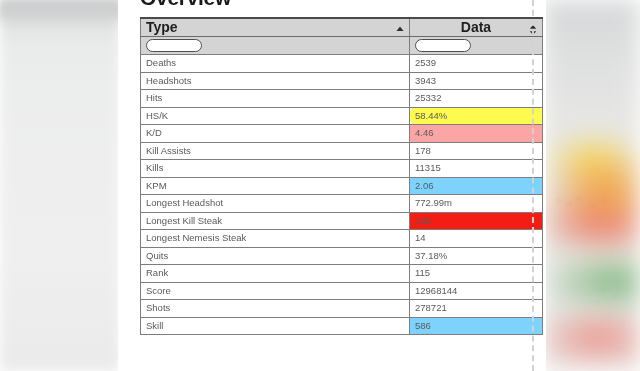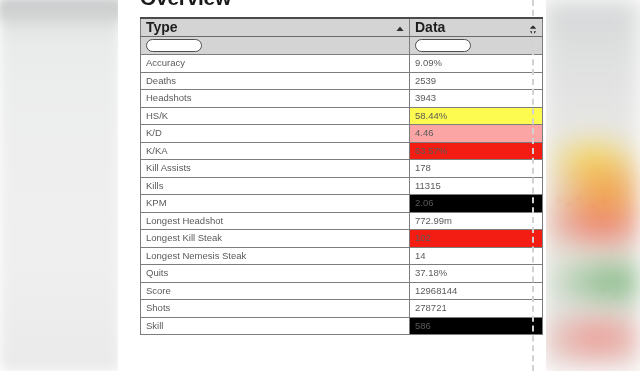--- a/index.html
+++ b/index.html
@@ -134,21 +134,21 @@
     background: #d4d4d4;
     color: #1e1e1e;
     font-weight: bold;
     font-size: 14px;
     border-top: 2px solid #4a4a4a;
     border-bottom: 1px solid #6a6a6a;
     position: relative;
     height: 17px;
   }
   #stats-table th.col-type { width: 258px; }
-  #stats-table th.col-data { width: 122px; }
+  #stats-table th.col-data { width: 122px; text-align: center; }
 
   .sort-icon {
     position: absolute;
     right: 5px;
     top: 50%;
     transform: translateY(-50%);
     width: 8px;
     height: 11px;
   }
 
@@ -171,24 +171,24 @@
     font-size: 9px;
     font-family: "Liberation Sans", sans-serif;
     color: #444;
     box-sizing: border-box;
   }
 
   tbody td { background: #ffffff; }
   tbody tr td.label-cell { color: #5a5a5a; }
   tbody tr td.value-cell { color: #5a5a5a; }
 
-  td.hl-yellow { background: #fdfb4f; color: #59583a; }
+  td.hl-yellow { background: #fdfb4f; color: #59583a; border-radius: 6px; }
   td.hl-orange { background: #fca5a5; color: #6b5026; }
   td.hl-red    { background: #f31d13; color: #8e3b36; }
-  td.hl-green  { background: #000000; color: #3c5e3d; }
+  td.hl-green  { background: #7dd3fc; color: #3c5e3d; }
 </style>
 </head>
 <body>
 
 <div id="blur-left"></div>
 <div id="blur-left-top"></div>
 <div id="blur-right"></div>
 <div id="blur-right-speckle"></div>
 
 <div id="page">
@@ -222,44 +222,40 @@
         <td>
           <input class="filter-input" type="text" placeholder="" style="">
         </td>
         <td>
           <input class="filter-input" type="text" placeholder="" style="">
         </td>
       </tr>
     </thead>
     <tbody id="table-body">
         <tr>
-          <td class="label-cell">Accuracy</td>
-          <td class="value-cell">9.09%</td>
-        </tr>
-        <tr>
           <td class="label-cell">Deaths</td>
           <td class="value-cell">2539</td>
         </tr>
         <tr>
           <td class="label-cell">Headshots</td>
           <td class="value-cell">3943</td>
         </tr>
         <tr>
+          <td class="label-cell">Hits</td>
+          <td class="value-cell">25332</td>
+        </tr>
+        <tr>
           <td class="label-cell">HS/K</td>
           <td class="value-cell hl-yellow">58.44%</td>
         </tr>
         <tr>
           <td class="label-cell">K/D</td>
           <td class="value-cell hl-orange">4.46</td>
         </tr>
         <tr>
-          <td class="label-cell">K/KA</td>
-          <td class="value-cell hl-red">63.57%</td>
-        </tr>
-        <tr>
           <td class="label-cell">Kill Assists</td>
           <td class="value-cell">178</td>
         </tr>
         <tr>
           <td class="label-cell">Kills</td>
           <td class="value-cell">11315</td>
         </tr>
         <tr>
           <td class="label-cell">KPM</td>
           <td class="value-cell hl-green">2.06</td>
@@ -274,20 +270,24 @@
         </tr>
         <tr>
           <td class="label-cell">Longest Nemesis Steak</td>
           <td class="value-cell">14</td>
         </tr>
         <tr>
           <td class="label-cell">Quits</td>
           <td class="value-cell">37.18%</td>
         </tr>
         <tr>
+          <td class="label-cell">Rank</td>
+          <td class="value-cell">115</td>
+        </tr>
+        <tr>
           <td class="label-cell">Score</td>
           <td class="value-cell">12968144</td>
         </tr>
         <tr>
           <td class="label-cell">Shots</td>
           <td class="value-cell">278721</td>
         </tr>
         <tr>
           <td class="label-cell">Skill</td>
           <td class="value-cell hl-green">586</td>

